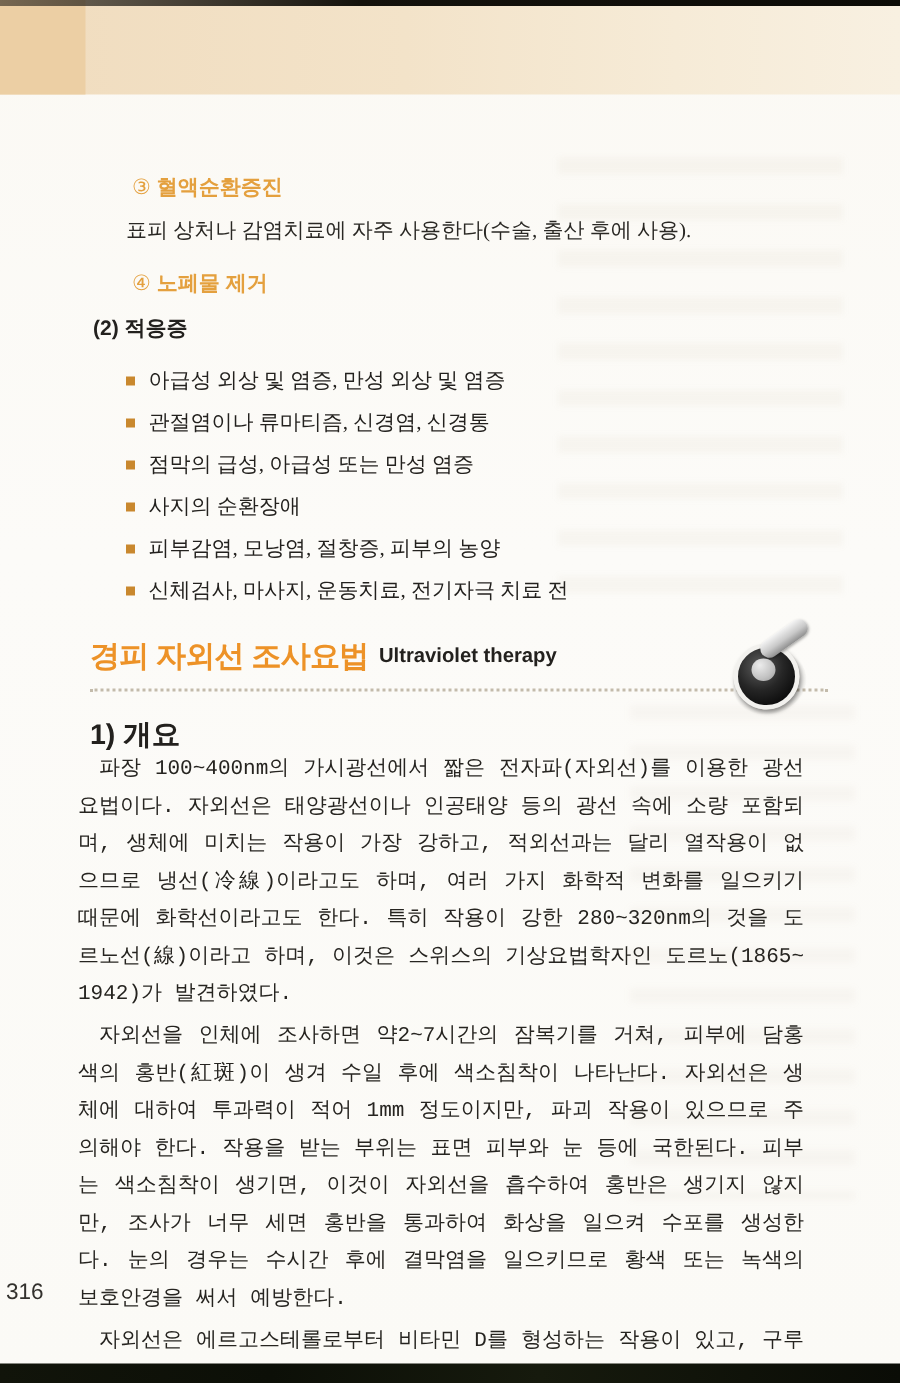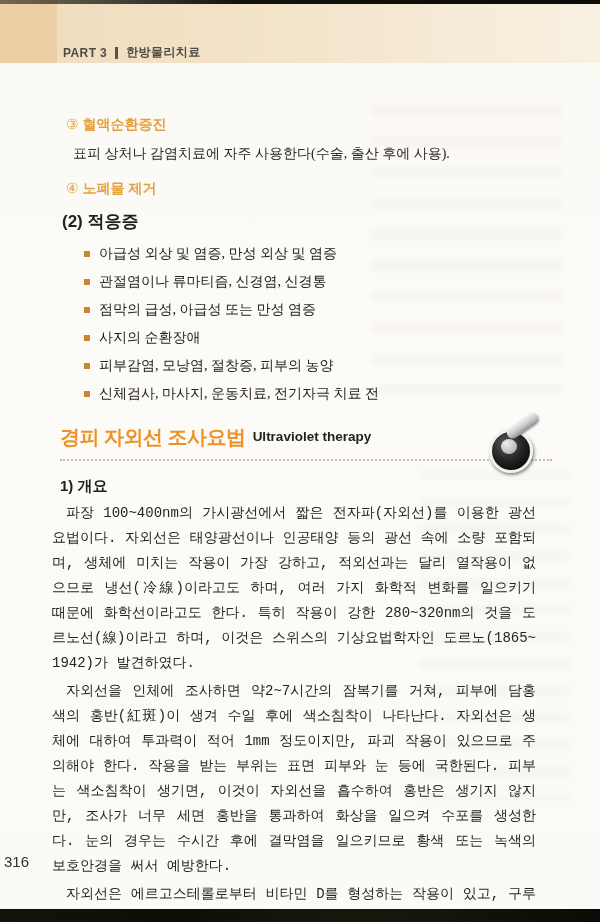--- a/index.html
+++ b/index.html
@@ -34,29 +34,29 @@
 
   
   .ghost-a { position:absolute; top:105px; right:38px; width:190px; height:300px;
     background:repeating-linear-gradient(180deg, rgba(168,150,118,.06) 0 11px, rgba(0,0,0,0) 11px 31px);
     filter:blur(2px); pointer-events:none; }
   .ghost-b { position:absolute; top:470px; right:30px; width:150px; height:330px;
     background:repeating-linear-gradient(180deg, rgba(168,150,118,.05) 0 10px, rgba(0,0,0,0) 10px 27px);
     filter:blur(2px); pointer-events:none; }
 
   
-  .sub-heading { position:absolute; left:66px; font-size:14px; font-weight:bold; color:#e4a03e; }
+  .sub-heading { position:absolute; left:88px; font-size:14px; font-weight:bold; color:#e4a03e; }
   .sub-heading .circ { font-weight:normal; margin-right:4px; }
   #sub3 { top:116px; }
   #sub4 { top:180px; }
-  .sub-body { position:absolute; top:145px; left:73px; font-size:14px; color:#2a2824;
+  .sub-body { position:absolute; top:145px; left:84px; font-size:14px; color:#2a2824;
     font-family:"Liberation Serif", serif; }
 
   
-  .indications-heading { position:absolute; top:210px; left:62px; font-size:17px;
+  .indications-heading { position:absolute; top:210px; left:62px; font-size:14px;
     font-weight:bold; color:#23211e; }
   .indications-list { position:absolute; top:244px; left:84px; list-style:none; }
   .indications-list li { height:19px; margin-bottom:9px; font-size:14px; color:#23211e;
     font-family:"Liberation Serif", serif; display:flex; align-items:center; }
   .bullet-sq { display:inline-block; width:6px; height:6px; background:#c9882e;
     margin-right:9px; flex:0 0 auto; }
 
   
   .section-header { position:absolute; top:424px; left:60px; width:492px;
     padding-bottom:8px; border-bottom:2px dotted #c3bbab; }
@@ -72,41 +72,36 @@
   .bowl { position:absolute; left:5px; top:9px; width:44px; height:44px; border-radius:50%;
     background:radial-gradient(circle at 38% 32%, #5d5d5d 0%, #262626 45%, #0b0b0b 80%);
     border:3px solid #f2f1ee; box-shadow:1px 2px 3px rgba(0,0,0,.35); }
   .pestle { position:absolute; left:24px; top:10px; width:36px; height:12px; border-radius:6px;
     background:linear-gradient(180deg,#f3f3f3 0%, #c9c9c9 55%, #8f8f8f 100%);
     transform:rotate(-35deg); transform-origin:left center; box-shadow:0 1px 2px rgba(0,0,0,.35); }
   .pestle-head { position:absolute; left:17px; top:19px; width:16px; height:15px; border-radius:50%;
     background:radial-gradient(circle at 35% 30%, #ececec 0%, #c2c2c2 60%, #9a9a9a 100%); }
 
   
-  .overview-heading { position:absolute; top:477px; left:60px; font-size:15px;
+  .overview-heading { position:absolute; top:477px; left:60px; font-size:19px;
     font-weight:bold; color:#23211e; }
   .overview-body { position:absolute; top:501px; left:52px; width:484px;
     font-family:Liberation Mono, monospace; font-size:14px; line-height:25px;
     color:#262420; text-align:justify; word-break:break-all; }
   .overview-body p { text-indent:1em; margin:0 0 3px 0; }
 
   .page-number { position:absolute; top:853px; left:4px; font-size:15px; color:#33312d; }
 </style>
 </head>
 <body>
 
 <div class="page">
 
   <div class="header-band">
     <div class="header-photo"></div>
-    <div class="header-text">
-      <span>PART 3</span>
-      <span class="header-divider"></span>
-      <span>한방물리치료</span>
-    </div>
   </div>
   <div class="top-edge"></div>
 
   <div class="ghost-a"></div>
   <div class="ghost-b"></div>
 
   <div class="sub-heading" id="sub3">
     <span class="circ">③</span><span>혈액순환증진</span>
   </div>
   <div class="sub-body">표피 상처나 감염치료에 자주 사용한다(수술, 출산 후에 사용).</div>

